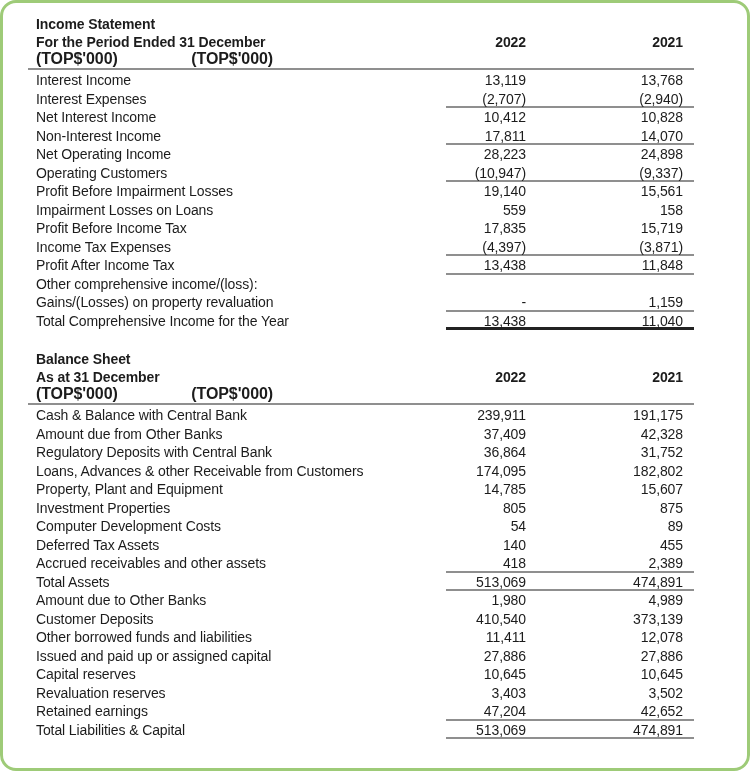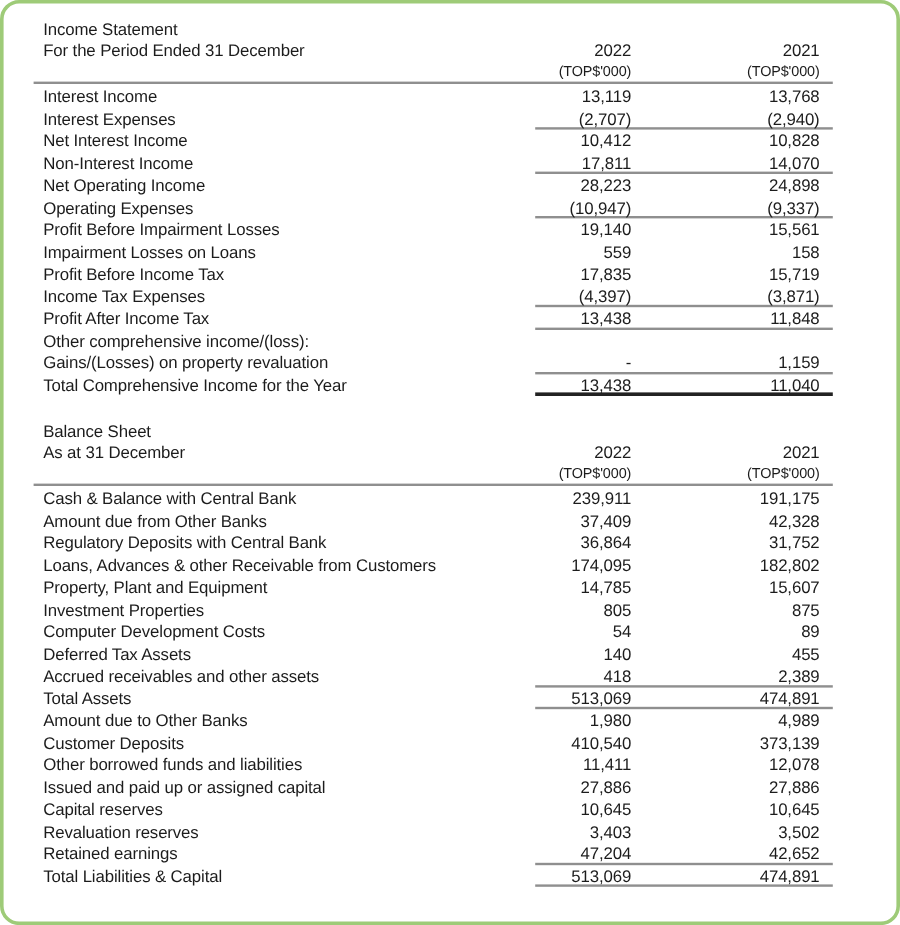--- a/index.html
+++ b/index.html
@@ -13,23 +13,23 @@
     width: 750px; height: 771px;
     background: var(--background, #ffffff);
     border: 3px solid var(--border, #9ecb78);
     border-radius: 16px;
     padding: 12px 53px 0 33px;
     overflow: hidden;
   }
   .statement { width: 100%; }
   .statement + .statement { margin-top: 20px; }
 
-  .head-row { display: flex; font-weight: 400; font-size: 14px; line-height: 18px; letter-spacing: -0.1px; }
+  .head-row { display: flex; font-weight: 700; font-size: 14px; line-height: 18px; letter-spacing: -0.1px; }
   .head-row .lbl { flex: 1; white-space: nowrap; }
-  .head-row.units { font-size: 12px; line-height: 16px; }
+  .head-row.units { font-size: 16px; line-height: 16px; flex-direction: column; }
   .head-rule {
     height: 2px; background: var(--rule, #8f8f8f);
     margin: 1px 0 1px -8px;
   }
 
   .rows { width: 100%; }
   .row { display: flex; height: 18.5px; font-size: 14px; line-height: 18.3px; letter-spacing: -0.1px; }
   .row .lbl { flex: 1; white-space: nowrap; overflow: hidden; }
   .row.bold, .row.bold .v { font-weight: 400; }
 
@@ -100,21 +100,21 @@
           </div>
         </div>
         <div class="row bold">
           <span class="lbl">Net Operating Income</span>
           <div class="vals">
             <span class="v c1">28,223</span>
             <span class="v c2">24,898</span>
           </div>
         </div>
         <div class="row">
-          <span class="lbl">Operating Expenses</span>
+          <span class="lbl">Operating Customers</span>
           <div class="vals rule-gray">
             <span class="v c1">(10,947)</span>
             <span class="v c2">(9,337)</span>
           </div>
         </div>
         <div class="row bold">
           <span class="lbl">Profit Before Impairment Losses</span>
           <div class="vals">
             <span class="v c1">19,140</span>
             <span class="v c2">15,561</span>

